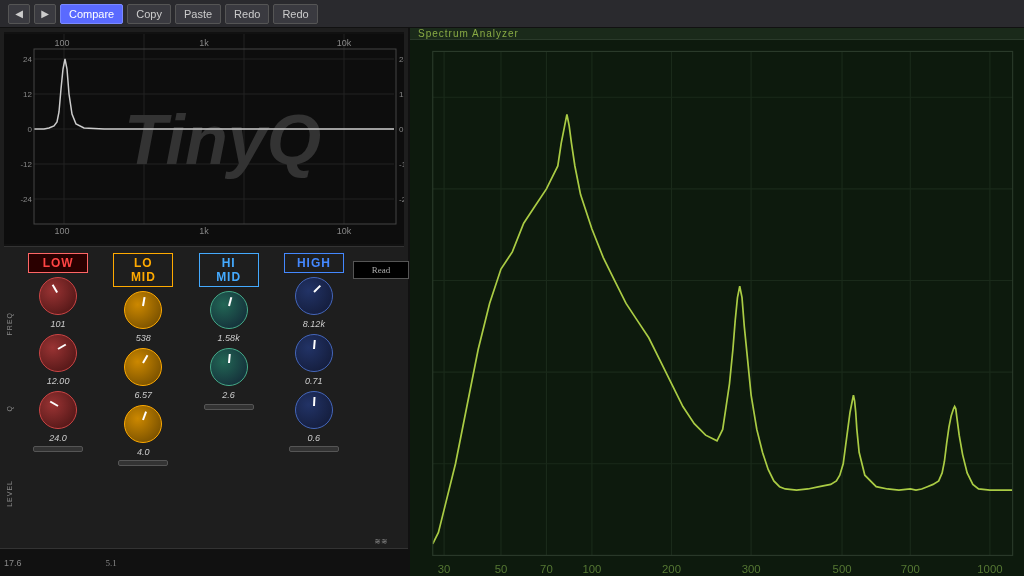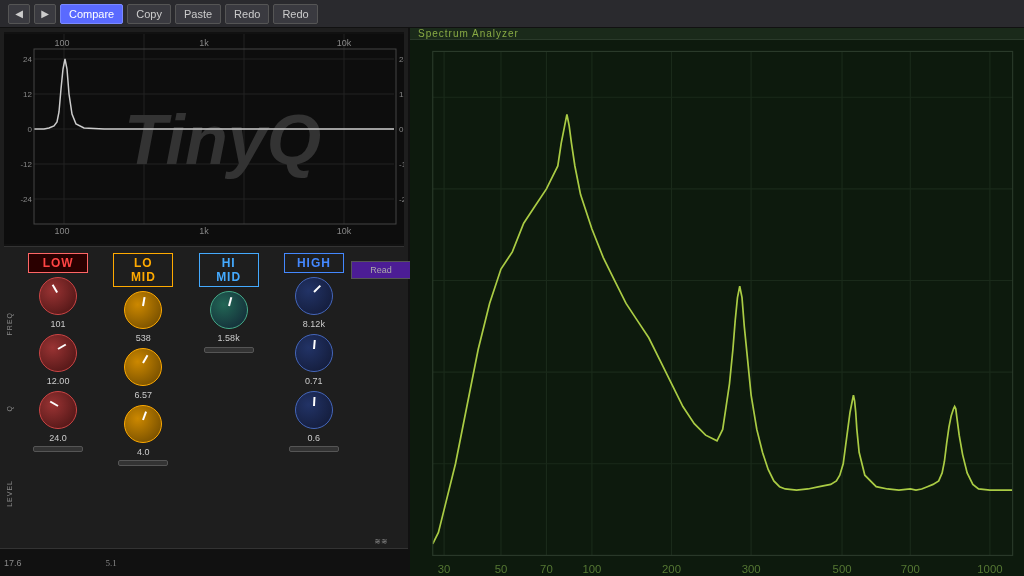--- a/index.html
+++ b/index.html
@@ -134,20 +134,21 @@
       top: 4px;
       left: 50%;
       transform-origin: 50% 15px;
       margin-left: -1px;
     }
     .knob-value {
       font-size: 9px;
       color: #ccc;
       text-align: right;
       line-height: 1.2;
+      font-style: italic;
     }
 
     
     .knob-red .knob-inner { background: radial-gradient(circle at 35% 35%, #993333, #441111); border: 1px solid #cc4444; }
     .knob-gold .knob-inner { background: radial-gradient(circle at 35% 35%, #cc8800, #664400); border: 1px solid #ffaa00; }
     .knob-teal .knob-inner { background: radial-gradient(circle at 35% 35%, #226655, #112233); border: 1px solid #44aa88; }
     .knob-navy .knob-inner { background: radial-gradient(circle at 35% 35%, #223366, #111833); border: 1px solid #4466bb; }
 
     
     .band-slider {
@@ -376,20 +377,28 @@
         <div class="band-section">
           <div class="band-label himid">HI MID</div>
           <div class="knob-container">
             <div class="knob knob-teal">
               <div class="knob-inner">
                 <div class="knob-tick" style="transform: rotate(15deg); transform-origin: bottom center; left: 50%; top: 5px; width:2px; height:9px; background:white; position:absolute; margin-left:-1px;"></div>
               </div>
             </div>
             <div class="knob-value">1.58k</div>
           </div>
+          <div class="knob-container">
+            <div class="knob knob-teal">
+              <div class="knob-inner">
+                <div class="knob-tick" style="transform: rotate(5deg); transform-origin: bottom center; left: 50%; top: 5px; width:2px; height:9px; background:white; position:absolute; margin-left:-1px;"></div>
+              </div>
+            </div>
+            <div class="knob-value">2.6</div>
+          </div>
           <div class="band-slider"></div>
         </div>
 
         <div class="band-section">
           <div class="band-label high">HIGH</div>
           <div class="knob-container">
             <div class="knob knob-navy">
               <div class="knob-inner">
                 <div class="knob-tick" style="transform: rotate(45deg); transform-origin: bottom center; left: 50%; top: 5px; width:2px; height:9px; background:white; position:absolute; margin-left:-1px;"></div>
               </div>
@@ -411,21 +420,21 @@
               </div>
             </div>
             <div class="knob-value">0.6</div>
           </div>
           <div class="band-slider"></div>
         </div>
 
       </div>
 
       <div style="width:50px; display:flex; flex-direction:column; align-items:center; justify-content:flex-start; padding-top: 8px; gap:4px;">
-        <div style="background:#4c1d95; border:1px solid #555; color:#aaa; font-size:9px; padding:3px 18px; cursor:pointer;">Read</div>
+        <div style="background:#000000; border:1px solid #555; color:#aaa; font-size:9px; padding:3px 18px; cursor:pointer;font-family:Liberation Serif, serif;">Read</div>
         <div style="font-size:8px; color:#888; margin-top:auto;">≋≋</div>
       </div>
     </div>
 
     <div id="plugin-bottom">
       <div style="color:#888; font-size:9px;">17.6</div>
       <div style="color:#888; font-size:9px; margin-left: 80px; font-family: Liberation Serif, serif;">5.1</div>
     </div>
   </div>
 

